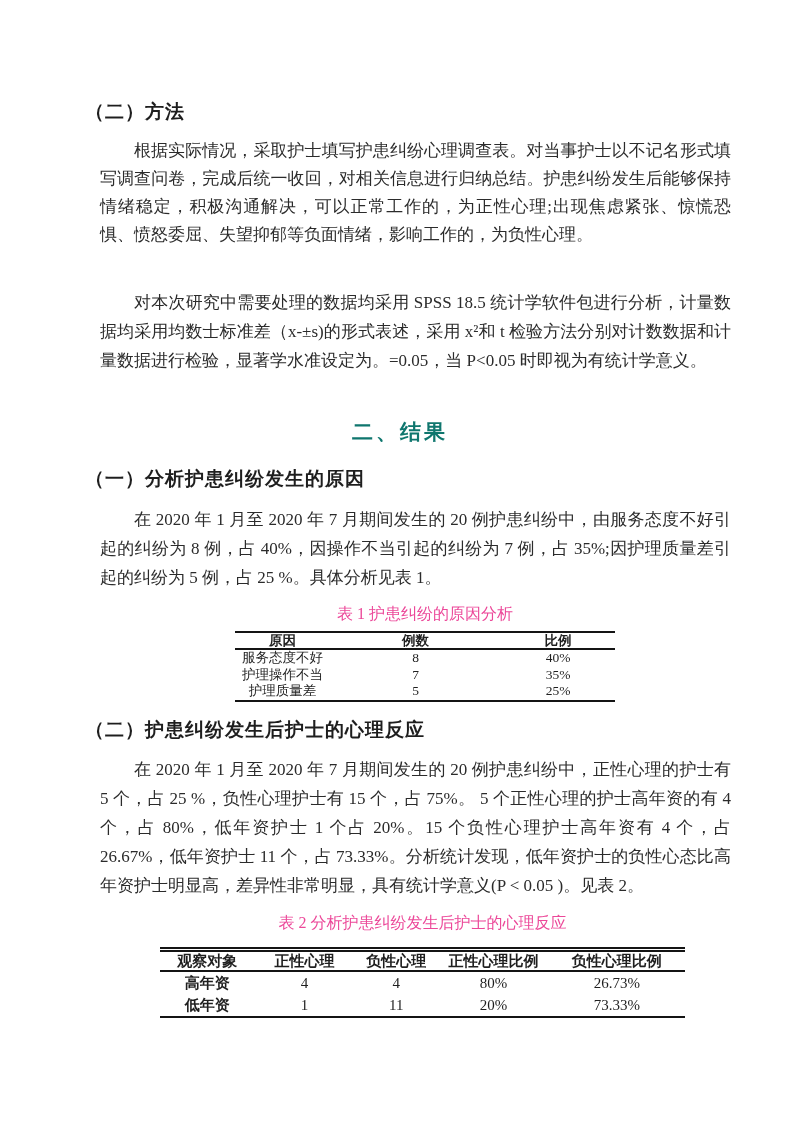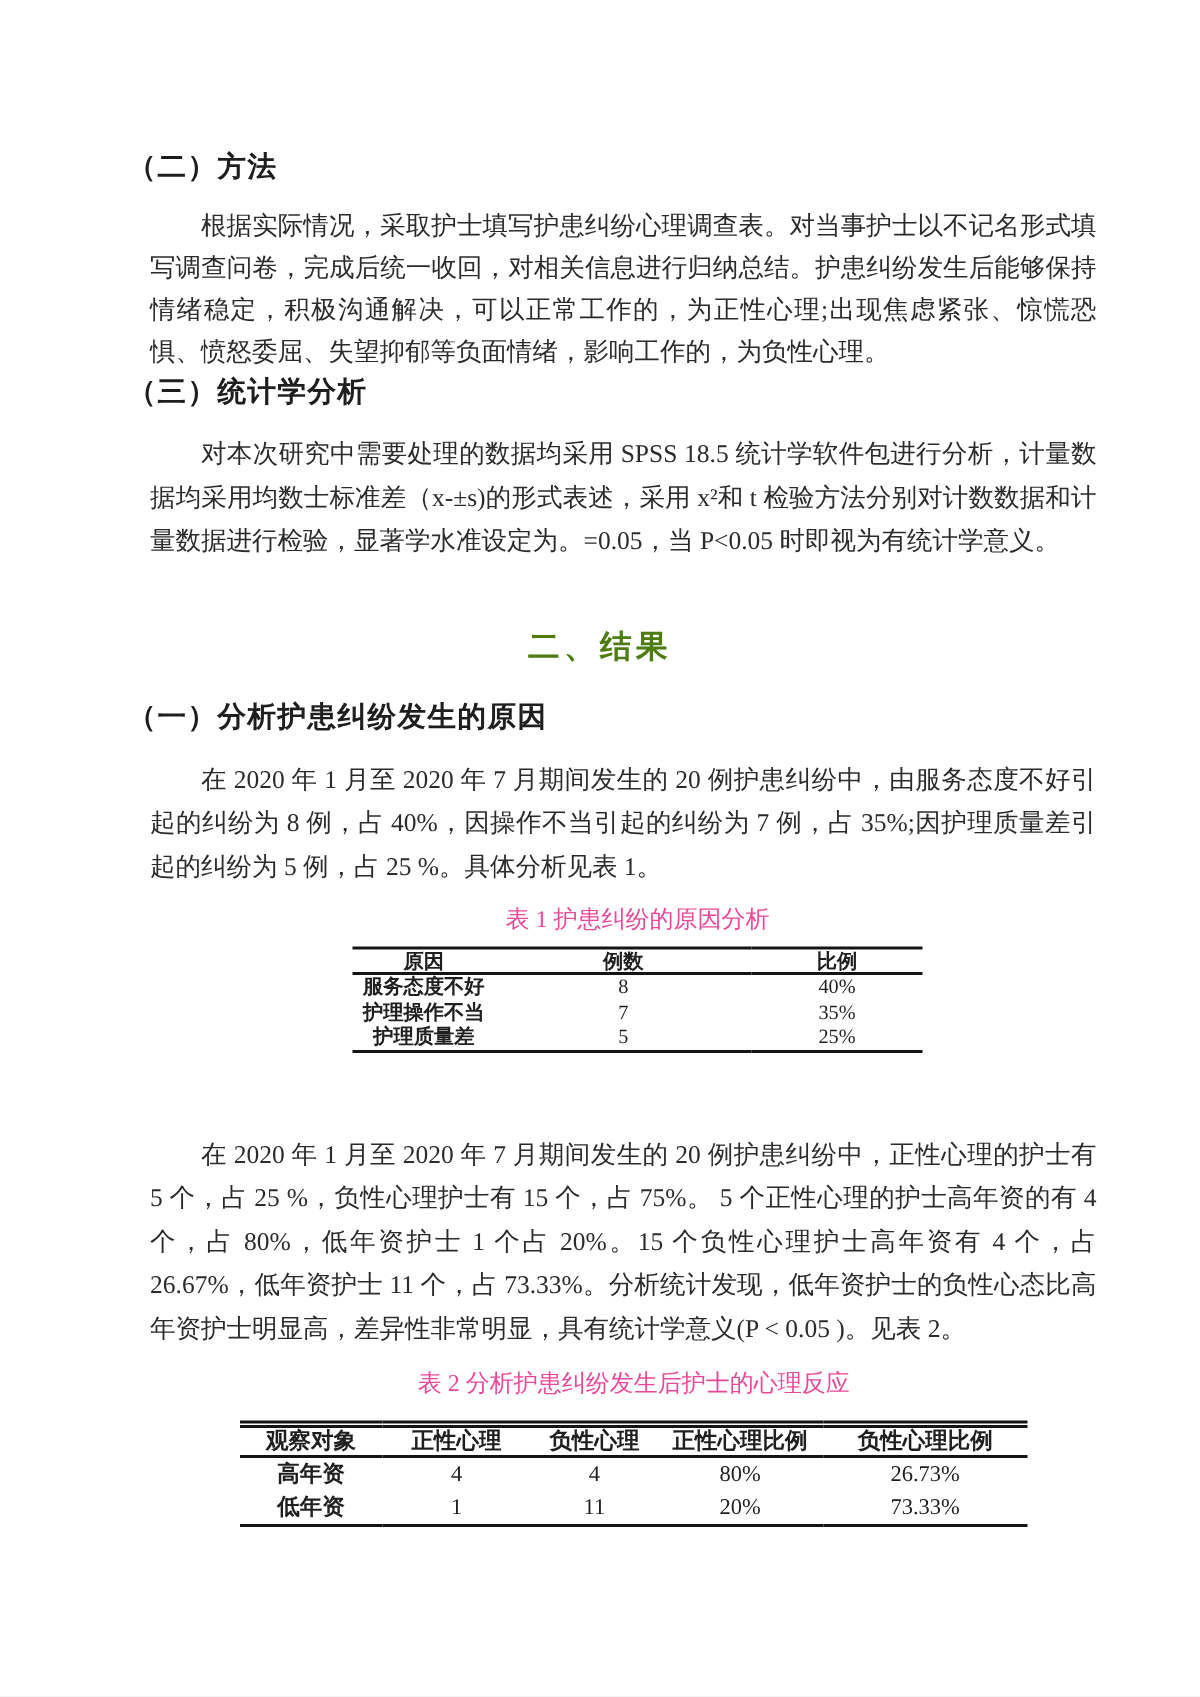--- a/index.html
+++ b/index.html
@@ -37,25 +37,25 @@
   }
   #method-heading   { top: 100px; }
   #method-para      { top: 137px; line-height: 28px; }
   #stats-heading    { top: 250px; }
   #stats-para       { top: 288px; line-height: 29px; }
   #results-title {
     position: absolute;
     left: 0; top: 419px; width: 800px;
     margin: 0;
     text-align: center;
-    font-family: Liberation Sans, sans-serif;
+    font-family: Liberation Serif, serif;
     font-weight: 700;
     font-size: 21px;
     line-height: 26px;
-    color: #4d7c0f;
+    color: #0f766e;
     letter-spacing: 3px;
   }
   #reasons-heading  { top: 467px; }
   #reasons-para     { top: 505px; line-height: 29px; }
   #psych-heading    { top: 718px; }
   #psych-para       { top: 755px; line-height: 29px; }
 
   .caption {
     position: absolute;
     margin: 0;
@@ -78,21 +78,21 @@
 
   #table1 {
     left: 235px; top: 631px; width: 380px;
     font-size: 13.5px;
     border-top: 2.5px solid #141414;
     border-bottom: 2.5px solid #141414;
   }
   #table1 thead tr { border-bottom: 2px solid #141414; }
   #table1 th { line-height: 15px; font-weight: 700; }
   #table1 td { line-height: 16.5px; }
-  #table1 td:first-child { font-weight: 700; margin-left: 24px; }
+  #table1 td:first-child { font-weight: 400; margin-left: 24px; }
 
   #table2 {
     left: 160px; top: 947px; width: 525px;
     font-size: 15px;
     border-top: 5px double #141414;
     border-bottom: 2.5px solid #141414;
   }
   #table2 thead tr { border-bottom: 2px solid #141414; }
   #table2 th { line-height: 18px; font-weight: 700; }
   #table2 td { line-height: 22px; margin-top: 22px; }
@@ -100,21 +100,20 @@
 </style>
 </head>
 <body>
 
 <div class="page">
 
   <h2 class="sec-h" id="method-heading">（二）方法</h2>
 
   <p class="para" id="method-para">根据实际情况，采取护士填写护患纠纷心理调查表。对当事护士以不记名形式填写调查问卷，完成后统一收回，对相关信息进行归纳总结。护患纠纷发生后能够保持情绪稳定，积极沟通解决，可以正常工作的，为正性心理;出现焦虑紧张、惊慌恐惧、愤怒委屈、失望抑郁等负面情绪，影响工作的，为负性心理。</p>
 
-  <h2 class="sec-h" id="stats-heading">（三）统计学分析</h2>
 
   <p class="para" id="stats-para">对本次研究中需要处理的数据均采用 SPSS 18.5 统计学软件包进行分析，计量数据均采用均数士标准差（x-±s)的形式表述，采用 x²和 t 检验方法分别对计数数据和计量数据进行检验，显著学水准设定为。=0.05，当 P&lt;0.05 时即视为有统计学意义。</p>
 
   <h1 id="results-title">二、结果</h1>
 
   <h2 class="sec-h" id="reasons-heading">（一）分析护患纠纷发生的原因</h2>
 
   <p class="para" id="reasons-para">在 2020 年 1 月至 2020 年 7 月期间发生的 20 例护患纠纷中，由服务态度不好引起的纠纷为 8 例，占 40%，因操作不当引起的纠纷为 7 例，占 35%;因护理质量差引起的纠纷为 5 例，占 25 %。具体分析见表 1。</p>
 
   <div class="caption" id="t1-caption">表 1 护患纠纷的原因分析</div>
@@ -144,20 +143,21 @@
         <td>35%</td>
       </tr>
       <tr>
         <td>护理质量差</td>
         <td>5</td>
         <td>25%</td>
       </tr>
     </tbody>
   </table>
 
+  <h2 class="sec-h" id="psych-heading">（二）护患纠纷发生后护士的心理反应</h2>
 
   <p class="para" id="psych-para">在 2020 年 1 月至 2020 年 7 月期间发生的 20 例护患纠纷中，正性心理的护士有 5 个，占 25 %，负性心理护士有 15 个，占 75%。 5 个正性心理的护士高年资的有 4 个，占 80%，低年资护士 1 个占 20%。15 个负性心理护士高年资有 4 个，占 26.67%，低年资护士 11 个，占 73.33%。分析统计发现，低年资护士的负性心态比高年资护士明显高，差异性非常明显，具有统计学意义(P &lt; 0.05 )。见表 2。</p>
 
   <div class="caption" id="t2-caption">表 2 分析护患纠纷发生后护士的心理反应</div>
 
   <table class="doc-table" id="table2">
     <colgroup>
       <col style="width:18%">
         <col style="width:19%">
         <col style="width:16%">

